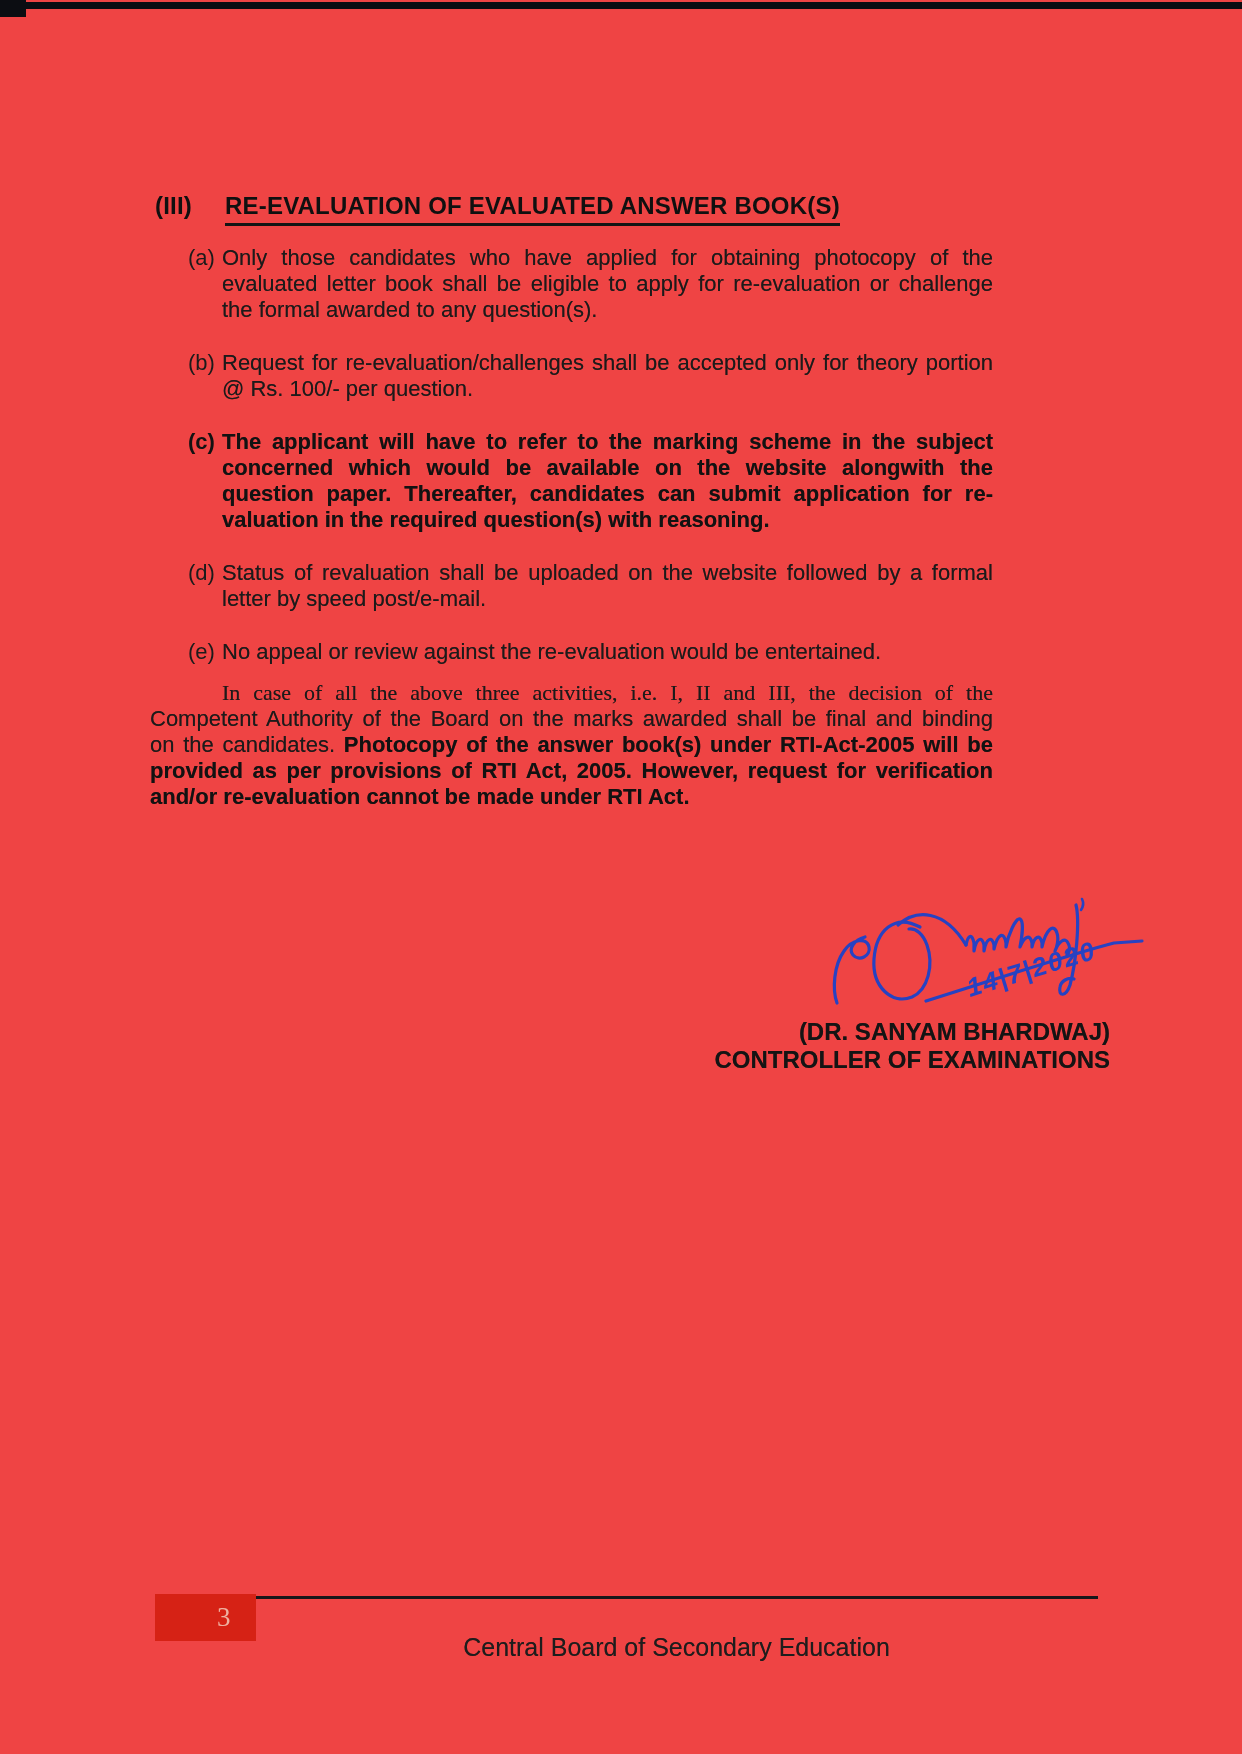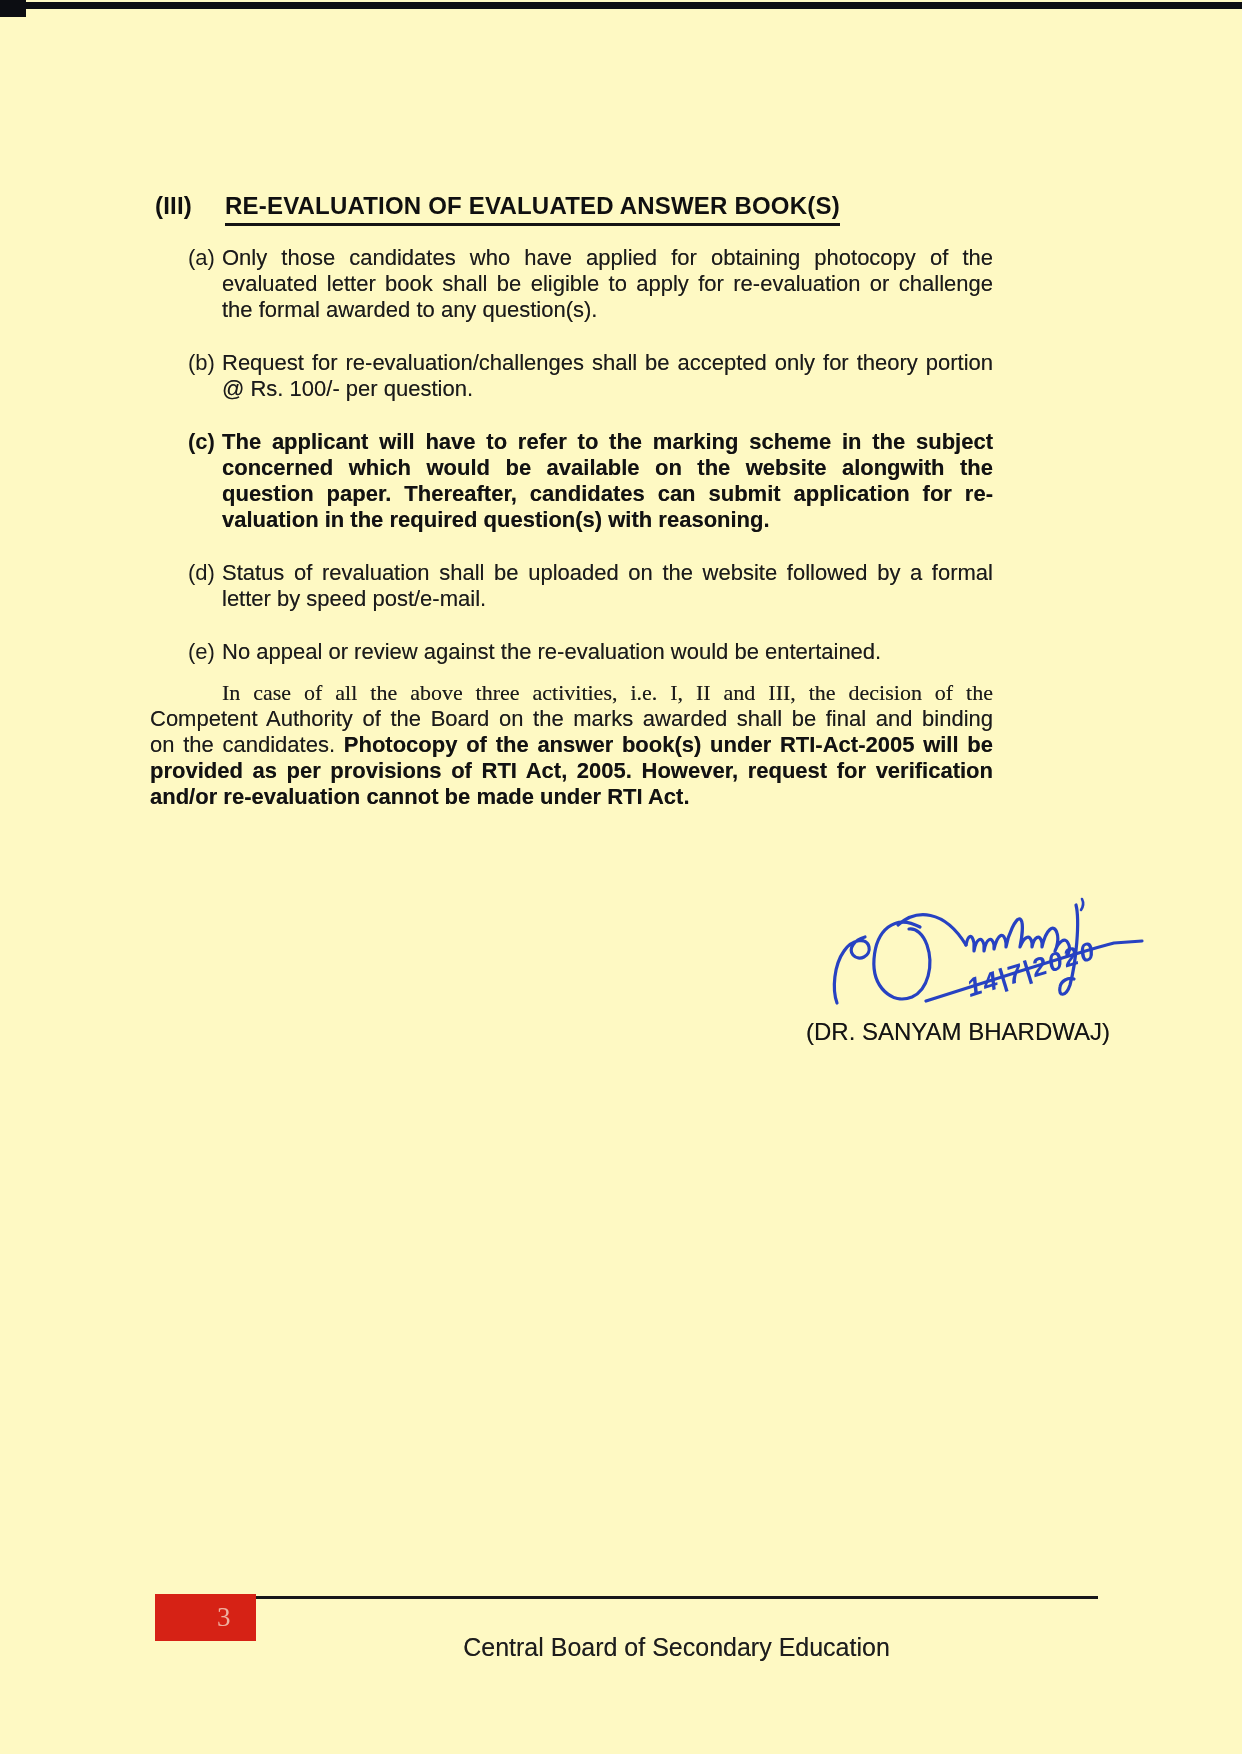--- a/index.html
+++ b/index.html
@@ -1,20 +1,20 @@
 <!DOCTYPE html>
 <html style="--ink: #2742c2; --box: #d62215;"><head>
 <meta charset="utf-8">
 <style>
   html,body{margin:0;padding:0;background:#e8e8e8;}
   .page{
     position:relative;
     width:1242px;height:1754px;
     margin:0 auto;
-    background:#fef9c3;
+    background:#ef4444;
     overflow:hidden;
     font-family:"Liberation Sans", sans-serif;
     color:#1b1b1b;
   }
   
   .topbar{position:absolute;left:0;top:2px;width:100%;height:7px;background:#0c0d12;}
   .topbar-corner{position:absolute;left:0;top:0;width:26px;height:17px;background:#0c0d12;}
 
   .heading{position:absolute;left:155px;top:192px;font-size:24px;font-weight:bold;color:#101010;letter-spacing:.2px;}
   .heading .hnum{display:inline-block;width:70px;}
@@ -36,21 +36,21 @@
 
   .closing{position:absolute;left:150px;top:680px;width:843px;}
   .closing .jline .b{font-weight:bold;color:#121212;}
   .closing .jline.indent{padding-left:72px;font-family:Liberation Serif, serif;}
 
   .signature{position:absolute;left:824px;top:893px;width:340px;height:130px;overflow:visible;}
   .signature path{fill:none;stroke:var(--ink,#2540c1);stroke-width:3.2;stroke-linecap:round;stroke-linejoin:round;}
   .signature .thin{stroke-width:2.6;}
   .signature text{fill:var(--ink,#2540c1);font-family:"Liberation Sans",sans-serif;font-style:italic;font-weight:bold;font-size:26px;letter-spacing:2px;}
 
-  .signer{position:absolute;right:132px;top:1018px;text-align:right;font-weight:normal;font-size:24px;line-height:28px;color:#141414;text-shadow:0 0 .4px rgba(10,10,10,.5);}
+  .signer{position:absolute;right:132px;top:1018px;text-align:right;font-weight:bold;font-size:24px;line-height:28px;color:#141414;text-shadow:0 0 .4px rgba(10,10,10,.5);}
 
   .footer-rule{position:absolute;left:254px;top:1596px;width:844px;height:3px;background:#17171a;}
   .pagebox{position:absolute;left:155px;top:1594px;width:101px;height:47px;background:var(--box,#d62215);}
   .pagebox .num{
     position:absolute;left:62px;top:8px;
     font-family:"Liberation Serif",serif;font-size:27px;
     color:#f3c9b8;opacity:.85;
   }
   .footer-org{
     position:absolute;left:255px;top:1605px;width:843px;
@@ -133,20 +133,21 @@
 
     <path class="thin" d="M 258 6 C 260 10 259 14 257 17"></path>
 
     <path d="M 102 108 C 160 90 250 60 290 50 L 318 48"></path>
 
     <text transform="translate(146 104) rotate(-17)">14|7|2020</text>
   </svg>
 
   <div class="signer">
     <div>(DR. SANYAM BHARDWAJ)</div>
+    <div>CONTROLLER OF EXAMINATIONS</div>
   </div>
 
   <div class="footer-rule"></div>
   <div class="pagebox">
     <span class="num">3</span>
   </div>
   <div class="footer-org">Central Board of Secondary Education</div>
 
 </div>
 

